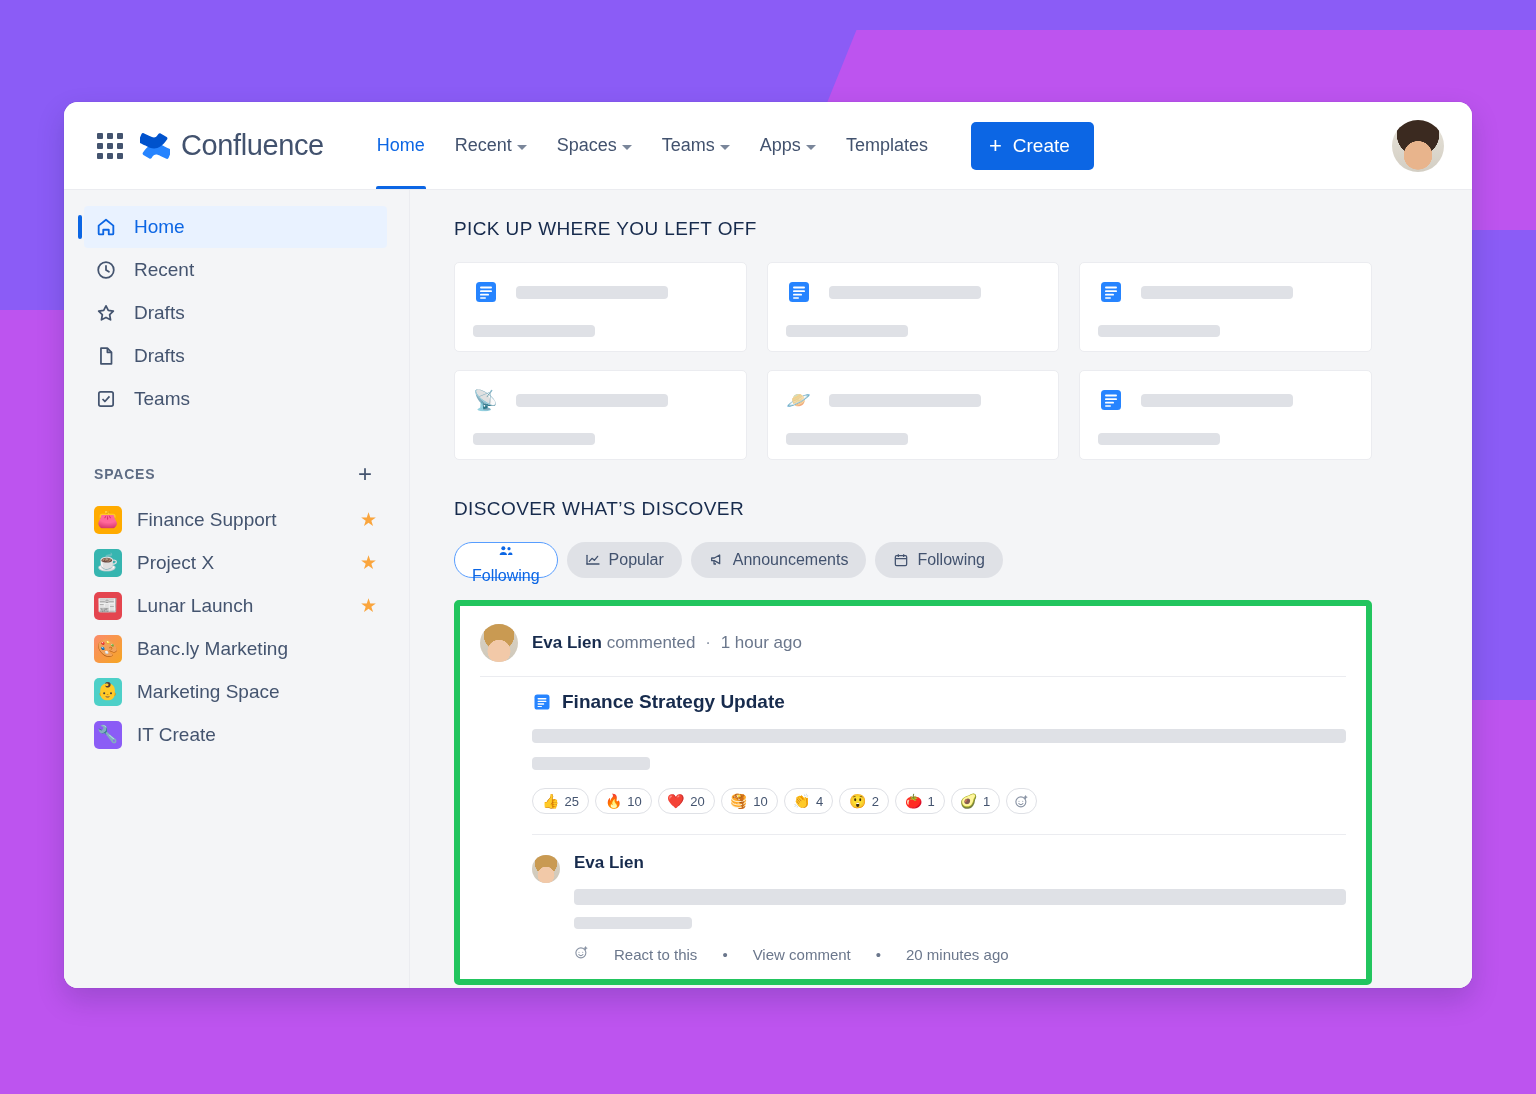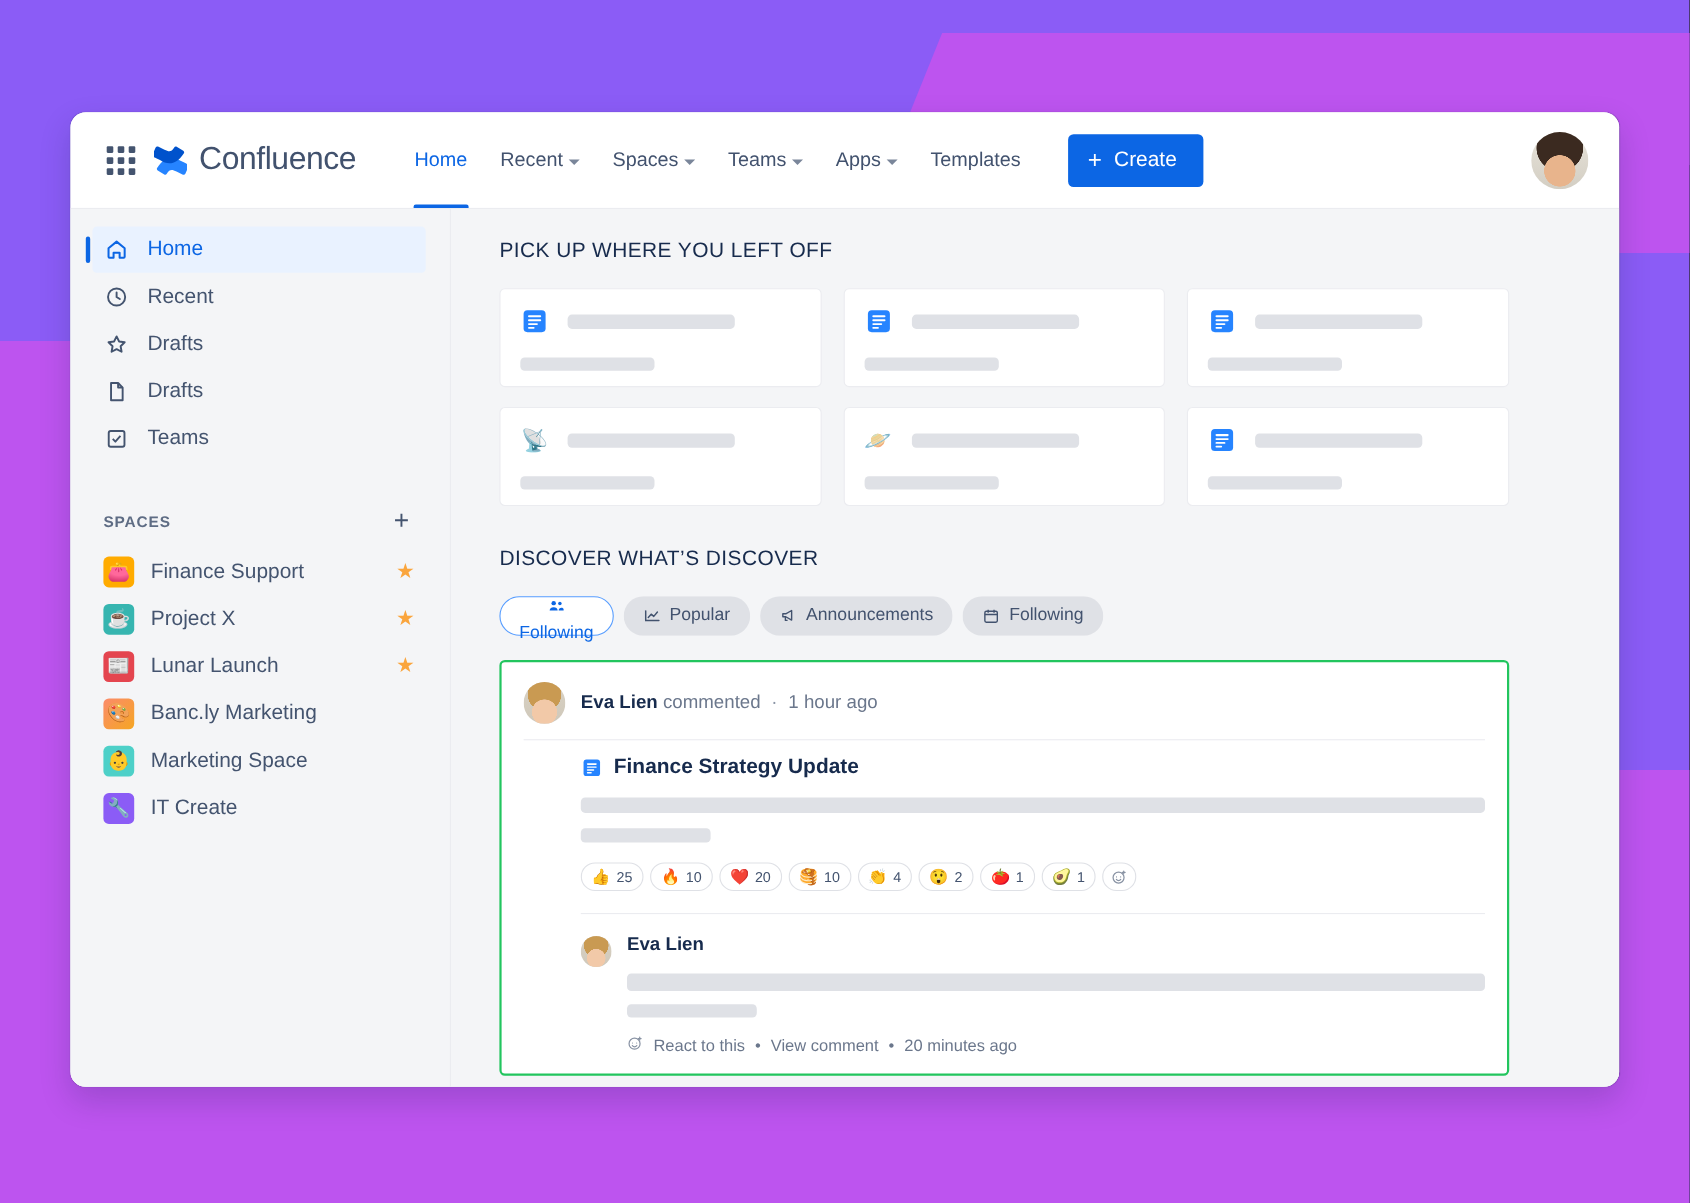--- a/index.html
+++ b/index.html
@@ -274,21 +274,21 @@
     font-size: 16px;
     cursor: pointer;
     border: 1px solid transparent;
   }
   .chip.active { background: #ffffff; color: #0c66e4; border: 1px solid #579dff; flex-direction: column; }
   .chip-icon { display:flex; align-items:center; }
 
   
   .feed-card {
     background: #ffffff;
-    border: 2px solid #22c55e;
+    border: 6px solid #22c55e;
     border-radius: 5px;
     padding: 18px 20px 16px 20px;
     margin-bottom: 20px;
   }
   .feed-head { display: flex; align-items: center; gap: 14px; padding-bottom: 14px; border-bottom: 1px solid #ebecf0; }
   .feed-avatar { width: 38px; height: 38px; border-radius: 50%; overflow: hidden; flex: 0 0 38px; }
   .feed-meta { font-size: 17px; color: #6b778c; }
   .feed-meta b { color: #172b4d; font-weight: bold; }
   .dot-sep { margin: 0 5px; color: #8993a4; }
 
@@ -324,21 +324,21 @@
     margin-top: 20px;
     padding-top: 18px;
     border-top: 1px solid #ebecf0;
     display: flex; gap: 14px;
   }
   .comment-avatar { width: 28px; height: 28px; border-radius: 50%; overflow: hidden; flex: 0 0 28px; margin-top: 2px; }
   .comment-col { flex: 1; min-width: 0; }
   .comment-name { font-size: 17px; color: #172b4d; font-weight: bold; margin-bottom: 16px; }
   .c-sk-full { height: 16px; background: #dfe1e6; border-radius: 4px; width: 100%; margin-bottom: 12px; }
   .c-sk-short { height: 12px; background: #dfe1e6; border-radius: 4px; width: 118px; margin-bottom: 16px; }
-  .comment-actions { display: flex; align-items: center; gap: 9px; font-size: 15px; color: #6b778c; }
+  .comment-actions { display: flex; align-items: center; gap: 25px; font-size: 15px; color: #6b778c; }
   .comment-actions span.act { cursor: pointer; }
 
   
   .face-a { width:100%; height:100%; background:
       radial-gradient(circle at 50% 72%, #f2c9a8 0 34%, transparent 35%),
       radial-gradient(circle at 50% 30%, #c99a52 0 46%, transparent 47%),
       linear-gradient(#d9d2c4, #cfc8ba);
   }
   .face-c { width:100%; height:100%; background:
       radial-gradient(circle at 50% 68%, #e8b48c 0 32%, transparent 33%),

